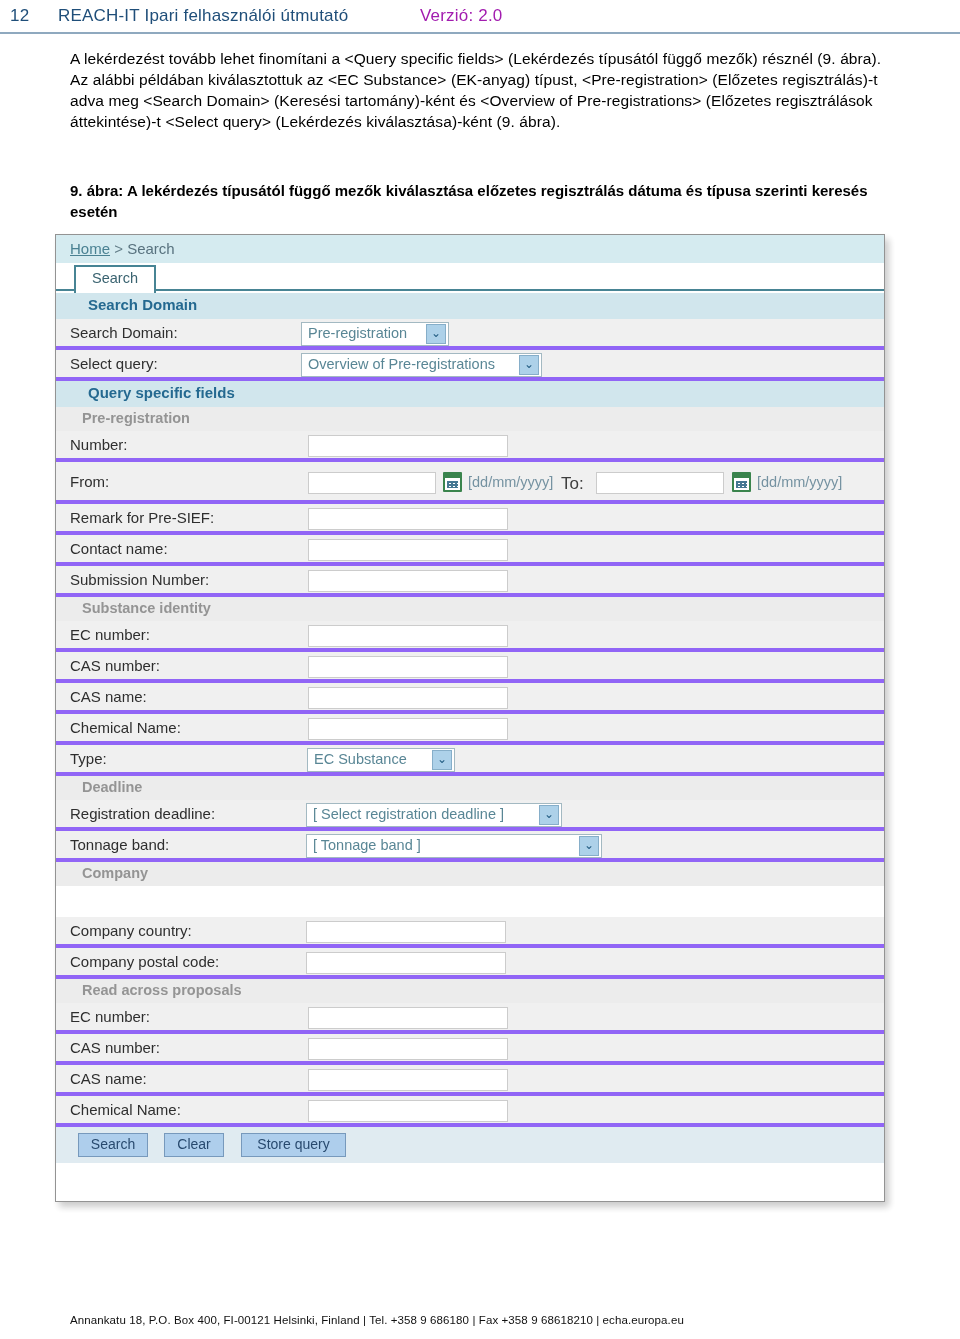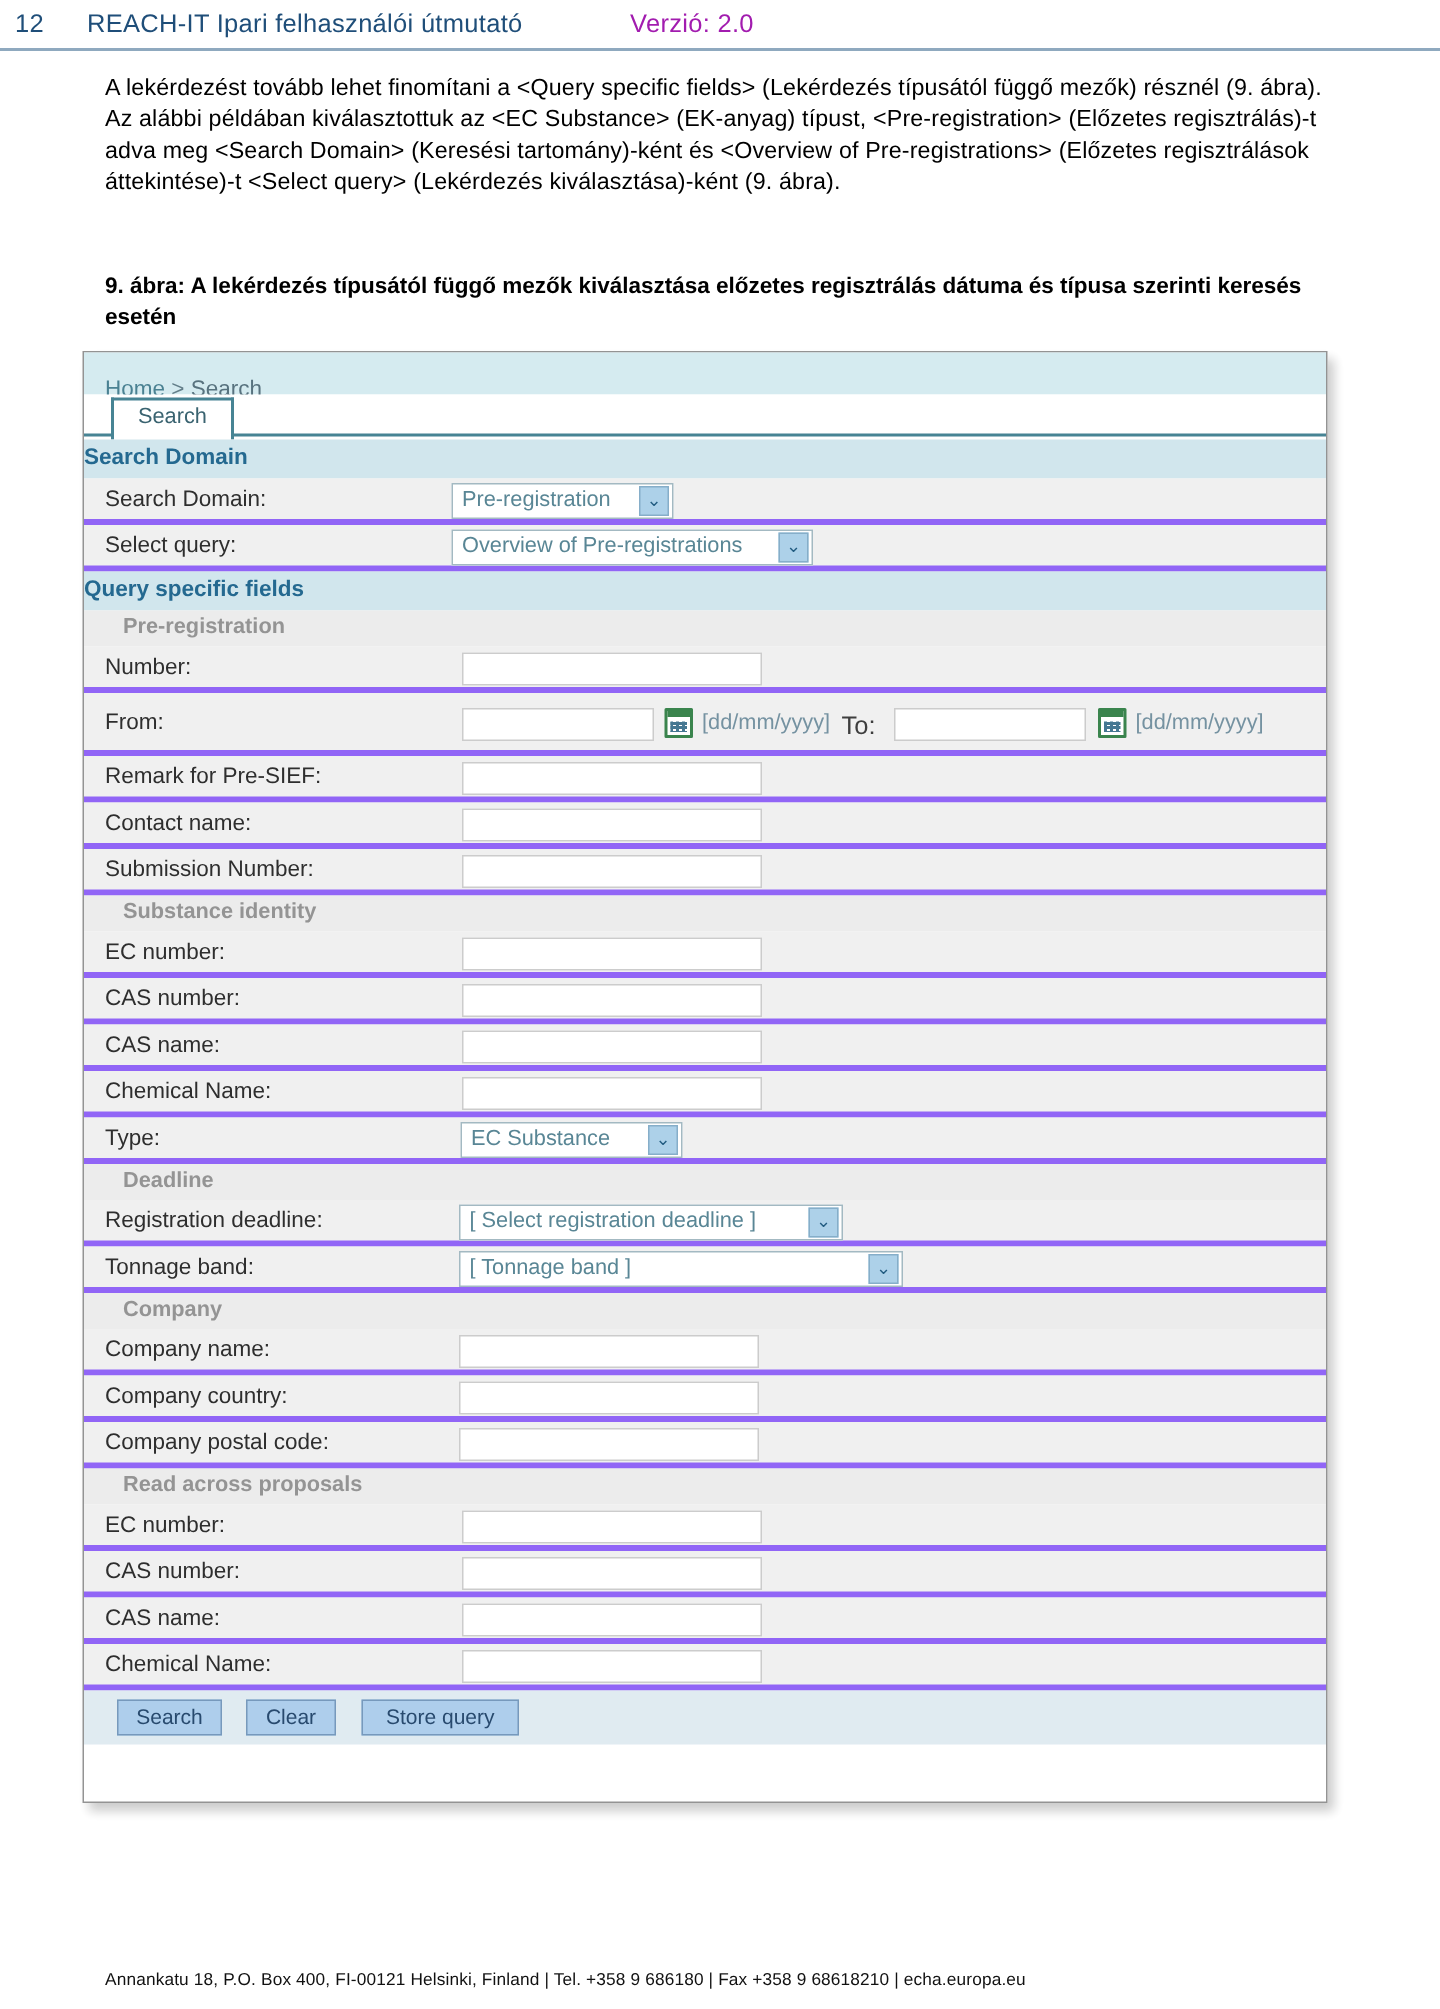--- a/index.html
+++ b/index.html
@@ -67,21 +67,21 @@
   }
   .shot * { box-sizing: border-box; }
 
   
   .crumb {
     position: absolute; left: 0; top: 0;
     width: 828px; height: 28px;
     background: #d3eaf0;
     font-size: 15px;
     color: #4e6a77;
-    padding: 16px 0 0 14px;
+    padding: 5px 0 0 14px;
   }
   .crumb .lnk {
     color: #3f7a8c; text-decoration: underline;
   }
   .crumb .sep { color: #5a7782; }
 
   
   .tabstrip {
     position: absolute; left: 0; top: 28px;
     width: 828px; height: 28px;
@@ -100,21 +100,21 @@
   }
 
   
   .band {
     position: absolute; left: 0;
     width: 828px; height: 26px;
     background: #cfe5ec;
     color: #17608a;
     font-weight: bold;
     font-size: 15px;
-    padding: 3px 0 0 0;
+    padding: 3px 0 0 32px;
   }
   
   .subband {
     position: absolute; left: 0;
     width: 828px; height: 24px;
     background: #ebebeb;
     color: #8e8e8e;
     font-weight: bold;
     font-size: 14.5px;
     padding: 3px 0 0 26px;
@@ -333,24 +333,20 @@
   <div class="row" style="top:596px">
     <span class="lbl">Tonnage band:</span>
     <div class="ddl" style="left:250px; width:296px">
       <span>[ Tonnage band ]</span>
       <span class="arrow">⌄</span>
     </div>
   </div>
 
   <div class="subband" style="top:627px">Company</div>
 
-  <div class="row" style="top:651px">
-    <span class="lbl">Company name:</span>
-    <input class="inp" style="left: 250px; width: 200px;">
-  </div>
 
   <div class="row" style="top:682px">
     <span class="lbl">Company country:</span>
     <input class="inp" style="left: 250px; width: 200px;">
   </div>
 
   <div class="row" style="top:713px">
     <span class="lbl">Company postal code:</span>
     <input class="inp" style="left: 250px; width: 200px;">
   </div>

